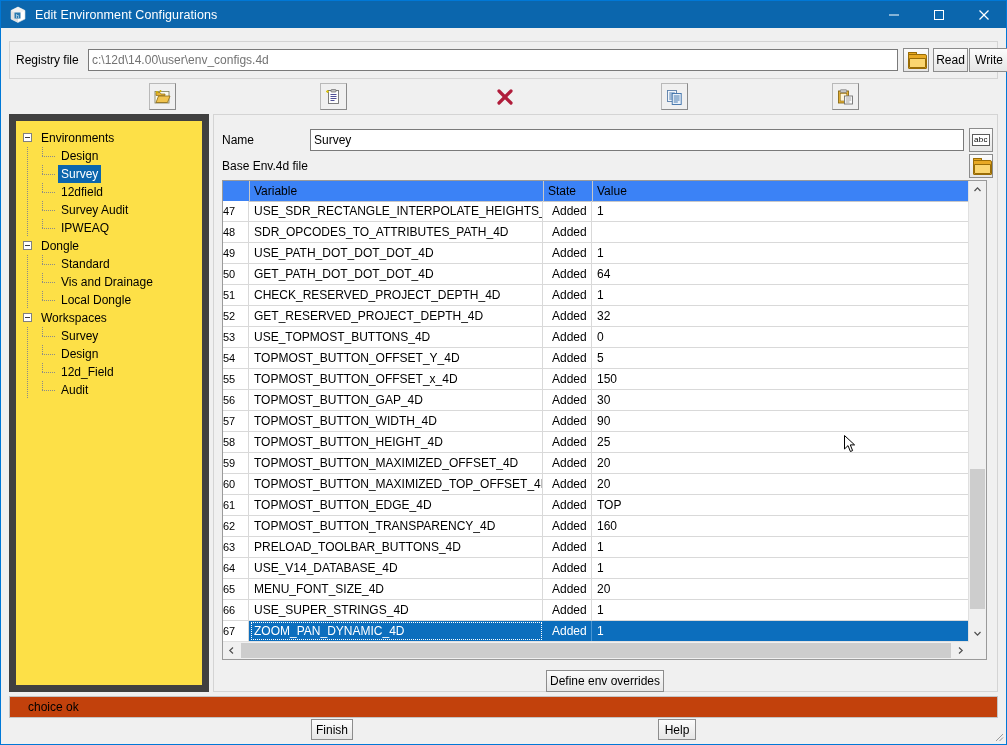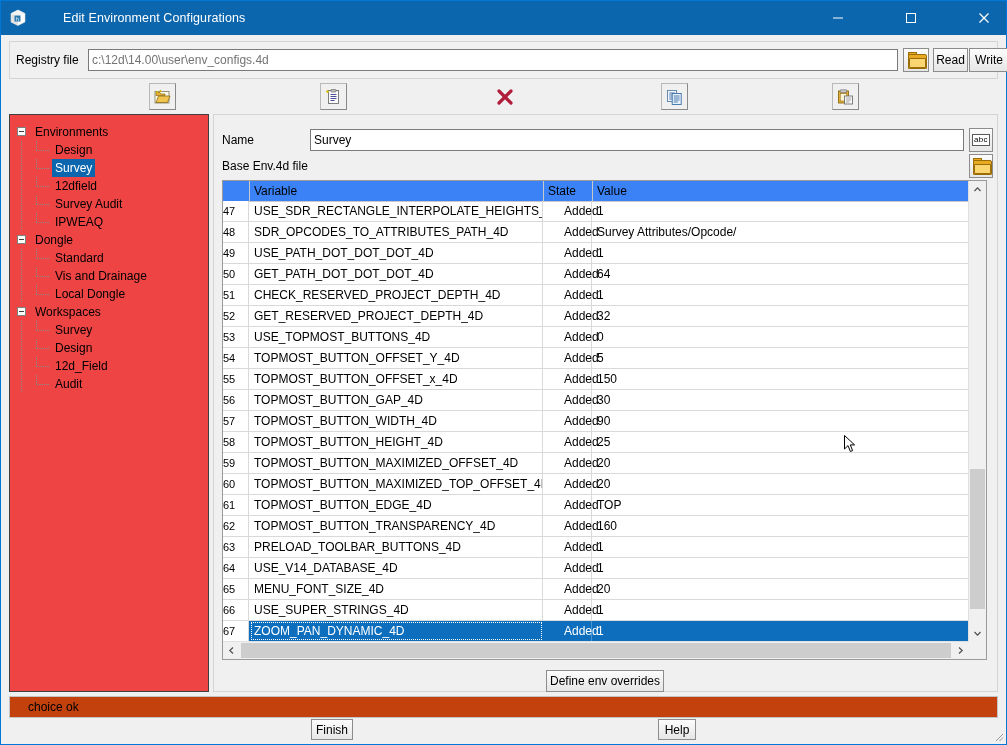--- a/index.html
+++ b/index.html
@@ -13,23 +13,23 @@
   }
   #app {
     position: relative;
     width: 1007px; height: 745px;
     box-sizing: border-box;
     border: 1px solid #0078d7;
     background: #f0f0f0;
   }
   
   #titlebar {
-    position: absolute; left: 0; top: 0; right: 0; height: 34px;
+    position: absolute; left: 0; top: 0; right: 0; height: 27px;
     background: #0b66ad;
-    display: flex; align-items: center; gap: 28px;
+    display: flex; align-items: center;
   }
   #title-icon {
     width: 18px; height: 18px; margin-left: 8px; margin-right: 8px;
     position: relative; flex: 0 0 auto;
   }
   #title-text {
     color: #fff; font-size: 12.5px; letter-spacing: .1px;
     flex: 1 1 auto;
   }
   .wbtn {
@@ -98,22 +98,22 @@
     border: 1px solid #b9b9b9;
     border-right-color: #8a8a8a; border-bottom-color: #8a8a8a;
     background: #f0f0f0;
     display: flex; align-items: center; justify-content: center;
     cursor: default;
   }
   
   #tree-panel {
     position: absolute; left: 8px; top: 113px; width: 200px; height: 578px;
     box-sizing: border-box;
-    border: 1px solid #404040;
-    background: #ef4444;
+    border: 7px solid #404040;
+    background: #fde047;
     overflow: hidden;
   }
   .tnode {
     position: relative; height: 18px; line-height: 18px;
     font-size: 12px; white-space: nowrap;
     padding-left: 0;
   }
   .tnode .lbl { position: relative; display: inline-block; padding: 0 3px; }
   .tnode.root .lbl { margin-left: 22px; }
   .tnode.child .lbl { margin-left: 42px; }
@@ -202,21 +202,21 @@
     background: #fff;
   }
   .grow .c-var {
     position: absolute; left: 27px; top: 0; width: 293px; height: 20px;
     padding-left: 4px; box-sizing: border-box; font-size: 12px;
     white-space: nowrap; overflow: hidden;
     border-right: 1px solid #d9d9d9;
   }
   .grow .c-state {
     position: absolute; left: 321px; top: 0; width: 48px; height: 20px;
-    padding-left: 20px; box-sizing: border-box; font-size: 12px;
+    padding-left: 8px; box-sizing: border-box; font-size: 12px;
     border-right: 1px solid #d9d9d9;
   }
   .grow .c-val {
     position: absolute; left: 370px; top: 0; right: 0; height: 20px;
     padding-left: 4px; box-sizing: border-box; font-size: 12px;
     white-space: nowrap; overflow: hidden;
   }
   .grow.sel { background: #0c6ebd; color: #fff; }
   .grow.sel .c-idx { background: #fff; color: #000; }
   .grow.sel .c-var {
@@ -452,21 +452,20 @@
           <div class="grow">
             <div class="c-idx">47</div>
             <div class="c-var">USE_SDR_RECTANGLE_INTERPOLATE_HEIGHTS_4D</div>
             <div class="c-state">Added</div>
             <div class="c-val">1</div>
           </div>
           <div class="grow">
             <div class="c-idx">48</div>
             <div class="c-var">SDR_OPCODES_TO_ATTRIBUTES_PATH_4D</div>
             <div class="c-state">Added</div>
-            <div class="c-val">Survey Attributes/Opcode/</div>
           </div>
           <div class="grow">
             <div class="c-idx">49</div>
             <div class="c-var">USE_PATH_DOT_DOT_DOT_4D</div>
             <div class="c-state">Added</div>
             <div class="c-val">1</div>
           </div>
           <div class="grow">
             <div class="c-idx">50</div>
             <div class="c-var">GET_PATH_DOT_DOT_DOT_4D</div>

